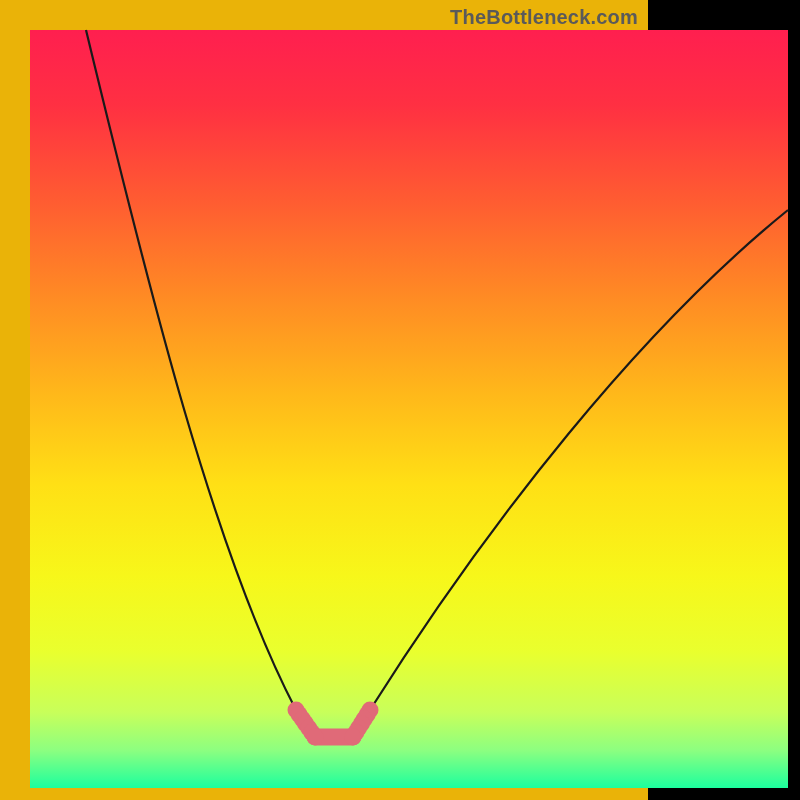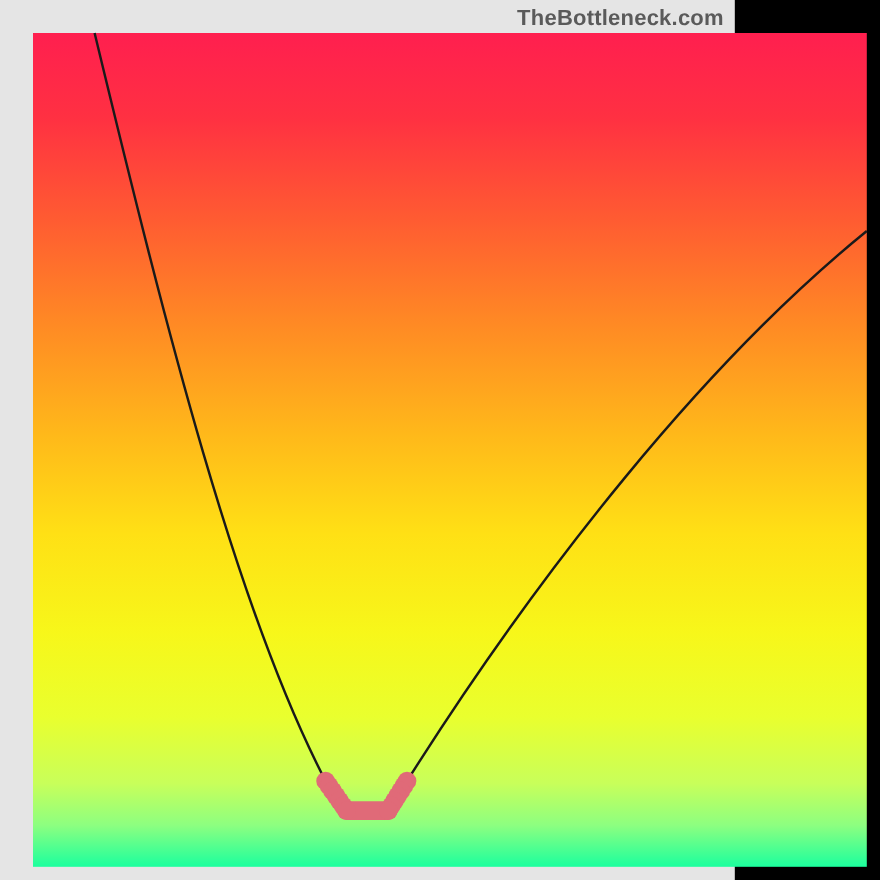--- a/index.html
+++ b/index.html
@@ -8,22 +8,21 @@
     width: 800px;
     height: 800px;
     background: #000;
     font-family: Arial, Helvetica, sans-serif;
     overflow: hidden;
   }
   .stage {
     position: relative;
     width: 648px;
     height: 800px;
-    background: #e5e5e5;
-    padding-left: 20px;
+    background: #eab308;
   }
   .watermark {
     position: absolute;
     top: 6px;
     right: 10px;
     color: #5a5a5a;
     font-size: 20px;
     font-weight: 600;
     letter-spacing: 0.2px;
     user-select: none;

